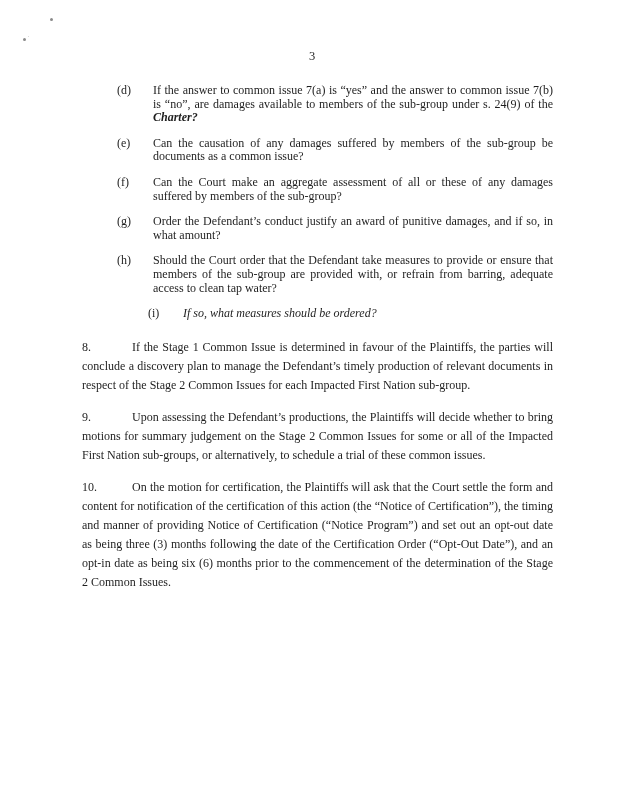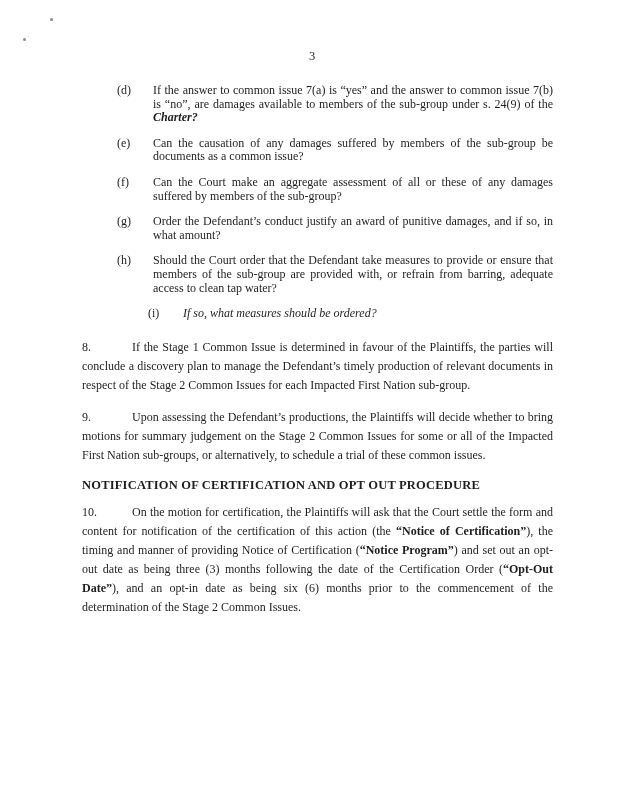--- a/index.html
+++ b/index.html
@@ -84,21 +84,21 @@
 
   .section-heading {
     margin: 6px 0 10px 0;
     font-size: 12.5px;
     font-weight: bold;
     line-height: 15px;
     letter-spacing: 0.2px;
   }
 
   i { font-style: italic; font-weight: bold; }
-  b { font-weight: bold; }
+  b { font-weight: normal; }
 </style>
 </head>
 <body>
 
 <div class="doc-page">
 
   <span class="speck speck-1"></span>
   <span class="speck speck-2"></span>
 
   <div class="page-number">3</div>
@@ -136,19 +136,18 @@
         <span class="issue-label">(i)</span>
         <span class="issue-text">If so, what measures should be ordered?</span>
       </div>
 
     </div>
 
     <p class="body-para"><span class="para-num">8.</span><span>If the Stage 1 Common Issue is determined in favour of the Plaintiffs,  the parties will conclude a discovery plan to manage the Defendant’s timely production of relevant documents in respect of the Stage 2 Common Issues for each Impacted First Nation sub-group.</span></p>
 
     <p class="body-para"><span class="para-num">9.</span><span>Upon assessing the Defendant’s productions, the Plaintiffs will decide whether to bring motions for summary judgement on the Stage 2 Common Issues for some or all of the Impacted First Nation sub-groups, or alternatively, to schedule a trial of these common issues.</span></p>
 
-    <h2 class="section-heading">NOTIFICATION OF CERTIFICATION AND OPT OUT PROCEDURE</h2>
 
     <p class="body-para"><span class="para-num">10.</span><span>On the motion for certification, the Plaintiffs will ask that the Court settle the form and content for notification of the certification of this action (the </span><b>“Notice of Certification”</b><span>), the timing and manner of providing Notice of Certification (</span><b>“Notice Program”</b><span>) and set out an opt-out date as being three (3) months following the date of the Certification Order (</span><b>“Opt-Out Date”</b><span>), and an opt-in date as being six (6) months prior to the commencement of the determination of the Stage 2 Common Issues.</span></p>
 
   </div>
 
 </div>
 
 </body></html>

